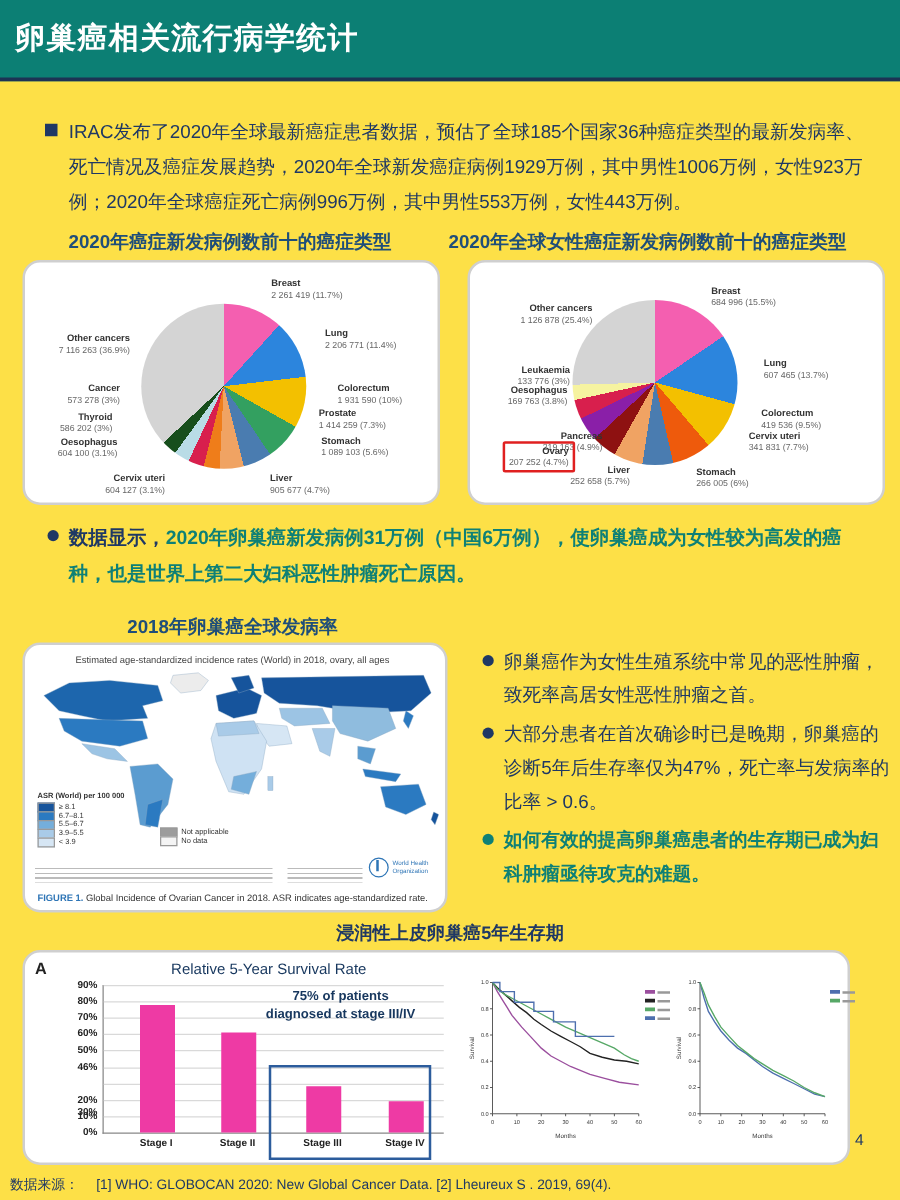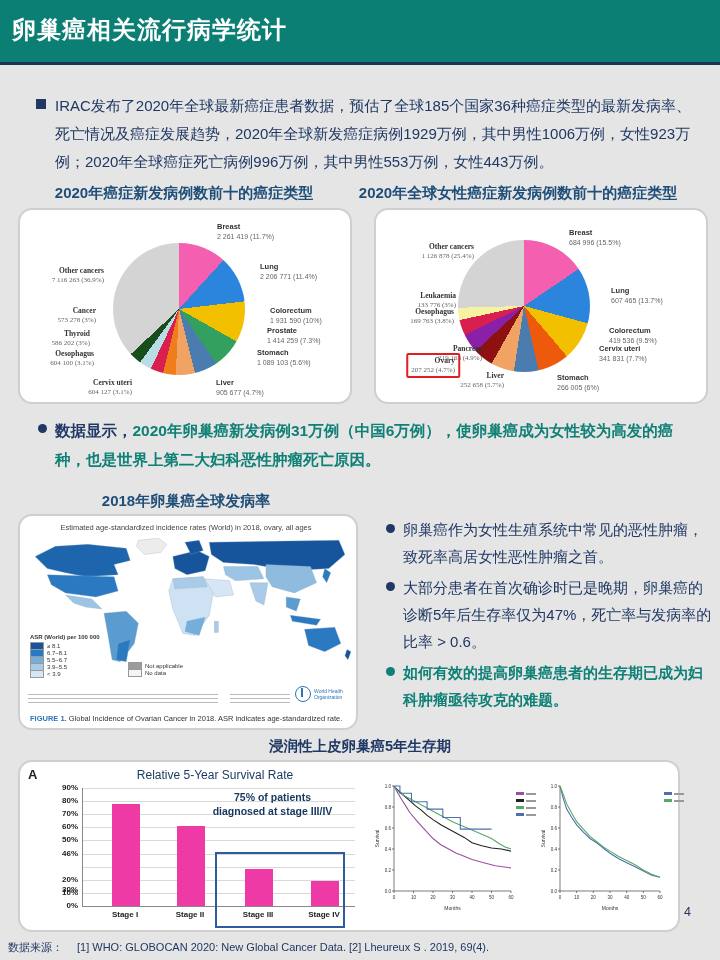--- a/index.html
+++ b/index.html
@@ -1,35 +1,35 @@
 <!DOCTYPE html>
 <html><head>
 <meta charset="utf-8">
 <style>
   html,body{margin:0;padding:0;background:#fff;}
-  .slide{position:relative;width:720px;height:960px;background:#e5e5e5;overflow:hidden;
+  .slide{position:relative;width:720px;height:960px;background:#fde047;overflow:hidden;
          font-family:"Liberation Sans","DejaVu Sans",sans-serif;color:#1f3864;}
   
   .hdr{position:absolute;left:0;top:0;width:720px;height:62px;background:#0c7f74;border-bottom:3px solid #1c3354;}
   .hdr h1{margin:0;padding:14px 0 0 12px;font-size:24px;font-weight:bold;color:#fff;letter-spacing:1px;}
   
   .intro{position:absolute;left:36px;top:92px;width:668px;display:flex;}
   .sq{flex:0 0 10px;width:10px;height:10px;background:#1f3864;margin:7px 9px 0 0;}
   .intro p{margin:0;font-size:15px;line-height:28px;color:#1f3864;}
   
   .pie-title{position:absolute;top:184px;font-size:15px;font-weight:bold;color:#1f4e79;text-align:center;width:340px;}
   .pt0{left:14px;} .pt1{left:348px;}
   .panel{position:absolute;background:#fff;border:2px solid #cfcfcf;border-radius:14px;}
   .pie-panel{top:208px;width:330px;height:192px;}
   #pie0{left:18px;} #pie1{left:374px;}
   .pie{position:absolute;width:132px;height:132px;border-radius:50%;}
   #pie0 .pie{left:93px;top:33px;} #pie1 .pie{left:82px;top:30px;}
   .pie-label{position:absolute;font-size:7px;line-height:1.3;color:#666;white-space:nowrap;}
   .pie-label .nm{display:block;font-size:7.5px;font-weight:bold;color:#333;}
-  .pie-label.r{text-align:right;transform:translateX(-100%);font-family:Liberation Serif, serif;}
+  .pie-label.r{text-align:right;transform:translateX(-100%);}
   .pie-label.hl{border:2px solid #e02020;padding:1px 3px;border-radius:2px;}
   
   .hl-row{position:absolute;left:38px;top:416px;width:666px;display:flex;}
   .dot{flex:0 0 9px;width:9px;height:9px;border-radius:50%;background:#1f3864;margin:8px 8px 0 0;}
   .hl-row p{margin:0;font-size:15.5px;font-weight:bold;line-height:29px;}
   .hl-lead{color:#1f3864;} .hl-emph{color:#0e8076;}
   
   .map-title{position:absolute;left:14px;top:492px;width:344px;text-align:center;font-size:15px;font-weight:bold;color:#1f4e79;}
   .map-panel{left:18px;top:514px;width:336px;height:212px;}
   .map-sub{position:absolute;left:0;top:7px;width:332px;text-align:center;font-size:7.5px;color:#444;}
@@ -94,21 +94,21 @@
 
   <div class="pie-title pt0">2020年癌症新发病例数前十的癌症类型</div>
   <div class="pie-title pt1">2020年全球女性癌症新发病例数前十的癌症类型</div>
 
   <div class="panel pie-panel" id="pie0">
     <div class="pie" style="background: conic-gradient(rgb(244, 95, 176) 0deg, rgb(244, 95, 176) 42.2deg, rgb(44, 133, 221) 42.2deg, rgb(44, 133, 221) 83.33deg, rgb(243, 192, 0) 83.33deg, rgb(243, 192, 0) 119.4deg, rgb(51, 160, 96) 119.4deg, rgb(51, 160, 96) 145.73deg, rgb(74, 124, 176) 145.73deg, rgb(74, 124, 176) 165.93deg, rgb(240, 163, 99) 165.93deg, rgb(240, 163, 99) 182.89deg, rgb(239, 125, 26) 182.89deg, rgb(239, 125, 26) 194.07deg, rgb(216, 31, 77) 194.07deg, rgb(216, 31, 77) 205.25deg, rgb(185, 220, 230) 205.25deg, rgb(185, 220, 230) 216.07deg, rgb(23, 78, 28) 216.07deg, rgb(23, 78, 28) 226.89deg, rgb(212, 212, 212) 226.89deg, rgb(212, 212, 212) 360deg);"></div>
     <div class="pie-labels">
         <div class="pie-label" style="left: 197px; top: 12px;"><span class="nm">Breast</span><span>2 261 419 (11.7%)</span></div>
         <div class="pie-label" style="left: 240px; top: 52px;"><span class="nm">Lung</span><span>2 206 771 (11.4%)</span></div>
         <div class="pie-label" style="left: 250px; top: 96px;"><span class="nm">Colorectum</span><span>1 931 590 (10%)</span></div>
-        <div class="pie-label" style="left: 247px; top: 116px;"><span class="nm">Prostate</span><span>1 414 259 (7.3%)</span></div>
+        <div class="pie-label" style="left: 235px; top: 116px;"><span class="nm">Prostate</span><span>1 414 259 (7.3%)</span></div>
         <div class="pie-label" style="left: 237px; top: 138px;"><span class="nm">Stomach</span><span>1 089 103 (5.6%)</span></div>
         <div class="pie-label" style="left: 196px; top: 168px;"><span class="nm">Liver</span><span>905 677 (4.7%)</span></div>
         <div class="pie-label r" style="left: 112px; top: 168px;"><span class="nm">Cervix uteri</span><span>604 127 (3.1%)</span></div>
         <div class="pie-label r" style="left: 74px; top: 139px;"><span class="nm">Oesophagus</span><span>604 100 (3.1%)</span></div>
         <div class="pie-label r" style="left: 70px; top: 119px;"><span class="nm">Thyroid</span><span>586 202 (3%)</span></div>
         <div class="pie-label r" style="left: 76px; top: 96px;"><span class="nm">Cancer</span><span>573 278 (3%)</span></div>
         <div class="pie-label r" style="left: 84px; top: 56px;"><span class="nm">Other cancers</span><span>7 116 263 (36.9%)</span></div>
       </div>
   </div>
   <div class="panel pie-panel" id="pie1">

